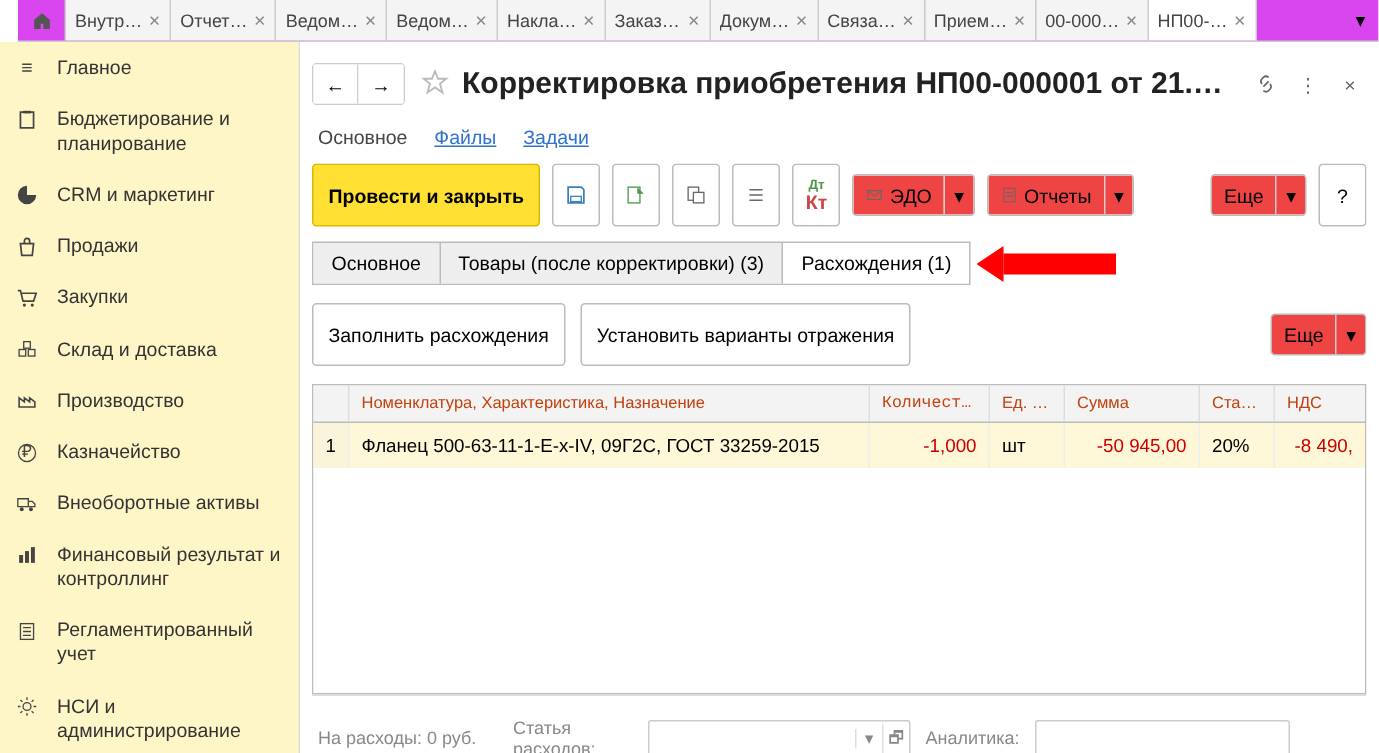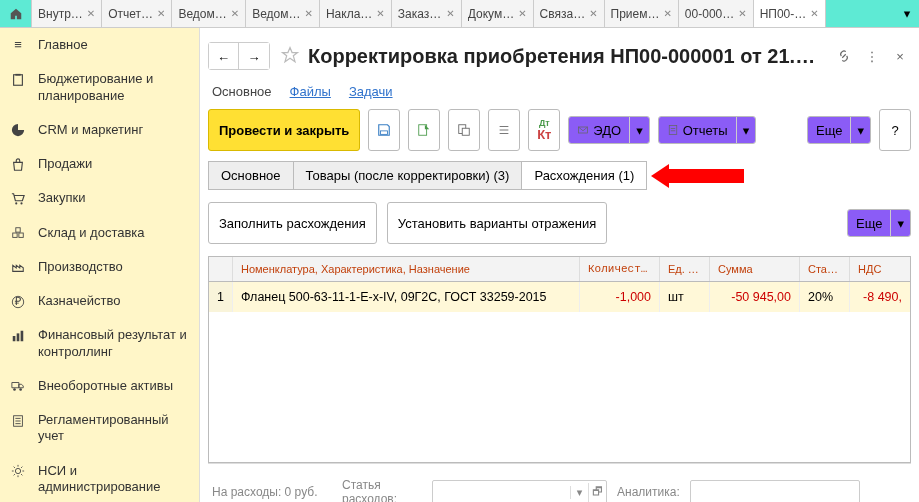--- a/index.html
+++ b/index.html
@@ -1,19 +1,19 @@
 <!DOCTYPE html>
 <html><head>
 <meta charset="utf-8">
 <style>
   * { box-sizing: border-box; margin: 0; padding: 0; font-family: Arial, sans-serif; font-size: 13px; }
   body { width: 919px; height: 502px; overflow: hidden; background: #fff; }
   .root { display: flex; flex-direction: column; height: 100%; }
 
-  .tabbar { display: flex; align-items: stretch; height: 28px; background: #5eead4; border-bottom: 1px solid #ccc; }
+  .tabbar { display: flex; align-items: stretch; height: 28px; background: #d946ef; border-bottom: 1px solid #ccc; margin-left: 12px; }
   .tabbar .home { width: 32px; display:flex; align-items:center; justify-content:center; border-right:1px solid #ccc; cursor:pointer; }
   .tab { display:flex; align-items:center; padding: 0 6px; border-right:1px solid #ccc; cursor:pointer; max-width:80px; min-width:70px; background:#f4f4f4; color:#444; }
   .tab.active { background:#fff; font-weight:500; }
   .tab .label { overflow:hidden; text-overflow:ellipsis; white-space:nowrap; flex:1; font-size:12px; }
   .tab .close { margin-left:4px; color:#888; font-size:10px; }
   .tabbar .drop { width:24px; display:flex; align-items:center; justify-content:center; }
 
   .body { display:flex; flex:1; min-height:0; }
   .sidebar { width:200px; background:#fff6c8; border-right:1px solid #ddd; overflow:hidden; }
   .sidebar .srow { display:flex; align-items:flex-start; padding:9px 10px 9px 8px; cursor:pointer; color:#333; }
@@ -33,21 +33,21 @@
 
   .subtabs { display:flex; gap:18px; padding:2px 0 10px 4px; }
   .subtab { color:#2f72cc; text-decoration:underline; cursor:pointer; }
   .subtab.active { color:#444; text-decoration:none; }
 
   .toolbar { display:flex; align-items:center; gap:8px; padding-bottom:10px; }
   .btn { height:42px; border:1px solid #bbb; border-radius:3px; background:#fff; padding:0 10px; cursor:pointer; display:inline-flex; align-items:center; gap:6px; }
   .btn.primary { background:#ffe033; border-color:#d9b900; font-weight:600; }
   .iconbtn { padding:0; width:32px; justify-content:center; }
   .splitbtn { display:inline-flex; border:1px solid #bbb; border-radius:3px; overflow:hidden; }
-  .splitbtn .seg { height:26px; display:inline-flex; align-items:center; padding:0 8px; cursor:pointer; background:#8b5cf6; }
+  .splitbtn .seg { height:26px; display:inline-flex; align-items:center; padding:0 8px; cursor:pointer; background:#ef4444; }
   .splitbtn .seg.drop { padding:0 6px; border-left:1px solid #ccc; }
   .spacer { flex:1; }
 
   .doctabs { display:flex; border:1px solid #bbb; }
   .doctab { padding:6px 12px; background:#eee; border-right:1px solid #bbb; cursor:pointer; }
   .doctab:last-child { border-right:none; }
   .doctab.active { background:#fff; }
   .doctabs-wrap { display:flex; align-items:center; position:relative; }
   .arrow-right { width:0; height:0; border-top:12px solid transparent; border-bottom:12px solid transparent; border-right:18px solid red; }
   .arrow-body { width:75px; height:14px; background:red; }
@@ -201,36 +201,36 @@
           <svg width="14" height="14" viewBox="0 0 16 16">
               <circle cx="8" cy="8" r="6.5" fill="none" stroke="#444"></circle>
               <text x="8" y="11" text-anchor="middle" font-size="9" fill="#444">₽</text>
             </svg>
         </span>
         <span class="lbl">Казначейство</span>
       </div>
       <div class="srow">
         <span class="icon">
           <svg width="14" height="14" viewBox="0 0 16 16">
+              <path d="M1 4h8v6H1z M9 6h3l2 2v2H9z" fill="none" stroke="#444"></path>
+              <circle cx="4" cy="12" r="1.5" fill="#444"></circle>
+              <circle cx="11" cy="12" r="1.5" fill="#444"></circle>
+            </svg>
+        </span>
+        <span class="lbl">Внеоборотные активы</span>
+      </div>
+      <div class="srow">
+        <span class="icon">
+          <svg width="14" height="14" viewBox="0 0 16 16">
               <rect x="2" y="8" width="3" height="6" fill="#444"></rect>
               <rect x="6.5" y="5" width="3" height="9" fill="#444"></rect>
               <rect x="11" y="2" width="3" height="12" fill="#444"></rect>
             </svg>
         </span>
         <span class="lbl">Финансовый результат и контроллинг</span>
-      </div>
-      <div class="srow">
-        <span class="icon">
-          <svg width="14" height="14" viewBox="0 0 16 16">
-              <path d="M1 4h8v6H1z M9 6h3l2 2v2H9z" fill="none" stroke="#444"></path>
-              <circle cx="4" cy="12" r="1.5" fill="#444"></circle>
-              <circle cx="11" cy="12" r="1.5" fill="#444"></circle>
-            </svg>
-        </span>
-        <span class="lbl">Внеоборотные активы</span>
       </div>
       <div class="srow">
         <span class="icon">
           <svg width="14" height="14" viewBox="0 0 16 16">
               <rect x="3" y="2" width="10" height="12" fill="none" stroke="#444"></rect>
               <line x1="5" y1="5" x2="11" y2="5" stroke="#444"></line>
               <line x1="5" y1="8" x2="11" y2="8" stroke="#444"></line>
               <line x1="5" y1="11" x2="11" y2="11" stroke="#444"></line>
             </svg>
         </span>

